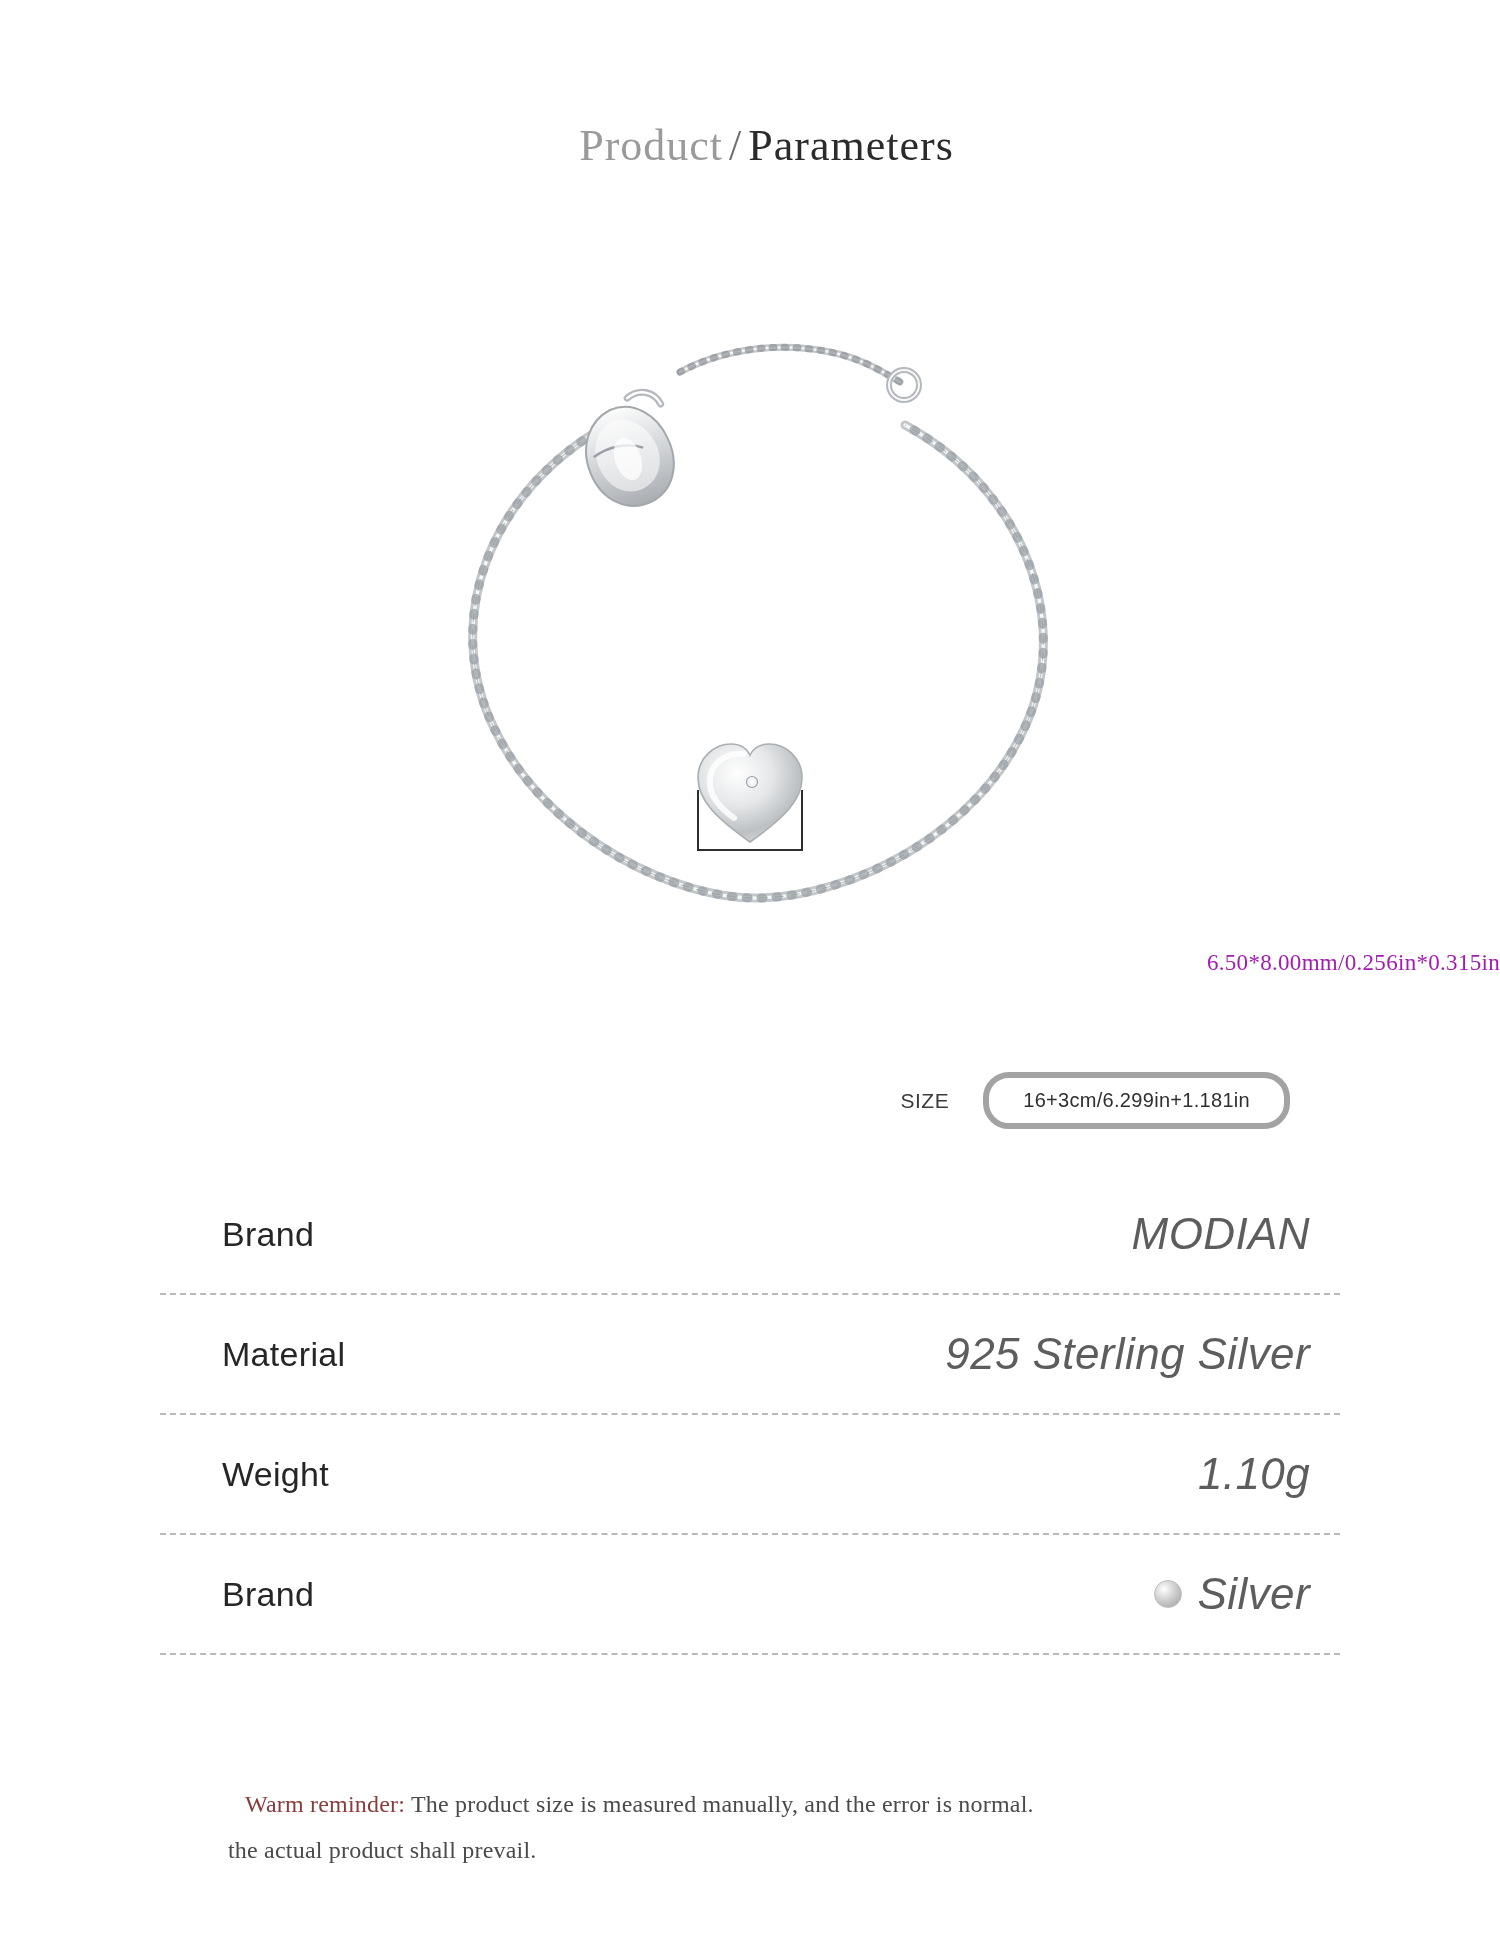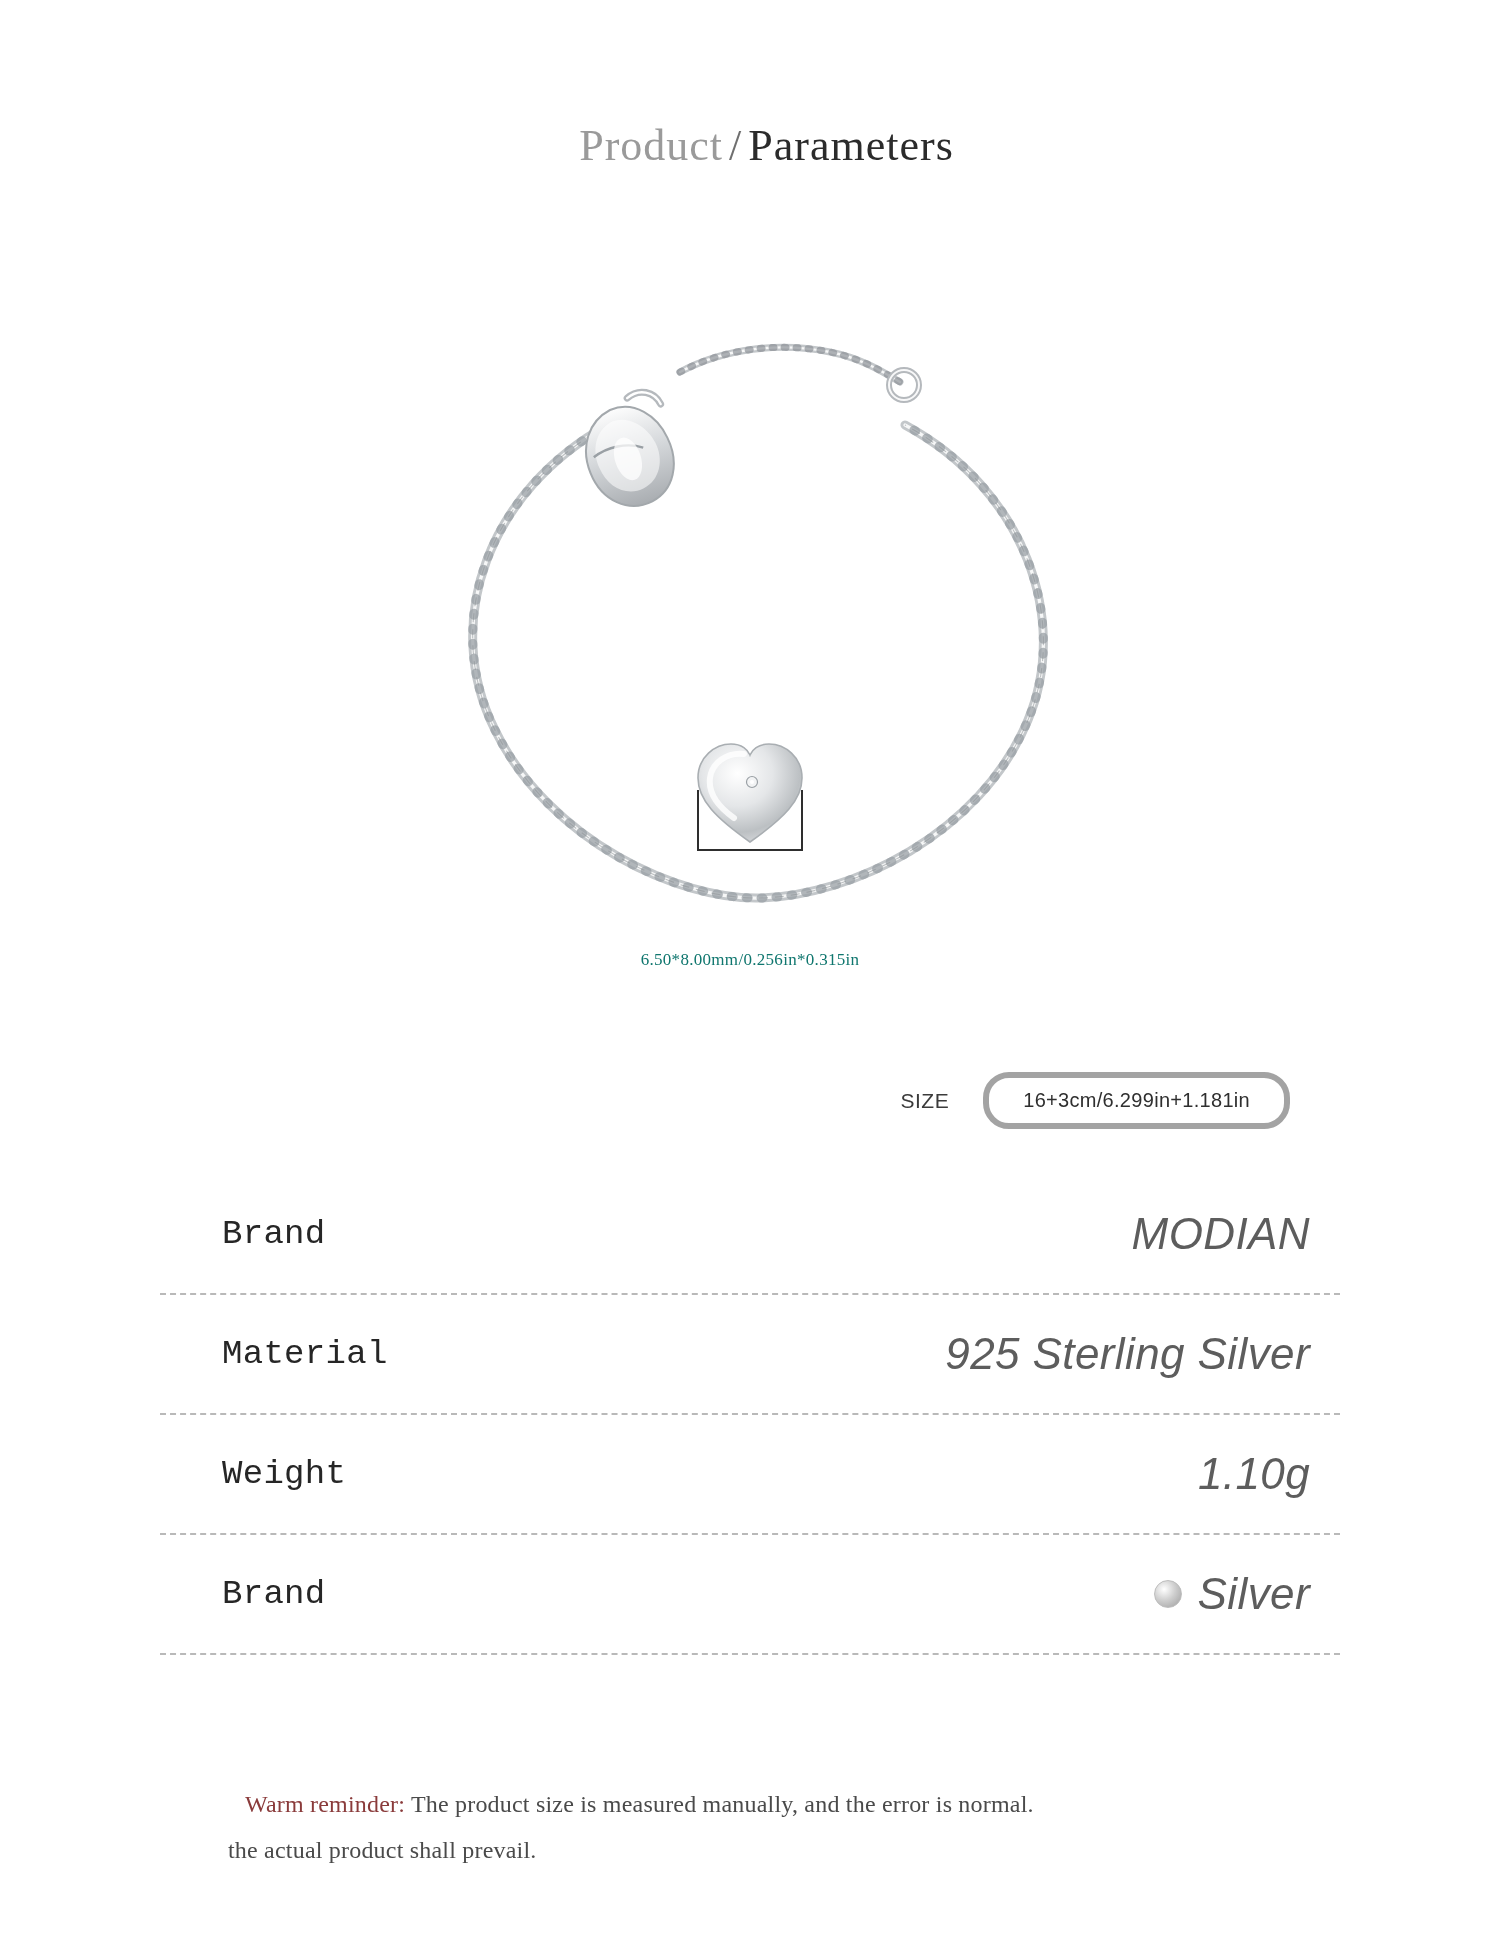--- a/index.html
+++ b/index.html
@@ -43,24 +43,24 @@
     width: 740px;
     height: 620px;
   }
   .product-svg { display: block; }
 
   .dim-caption {
     position: absolute;
     top: 950px;
     left: 0;
     width: 1500px;
-    text-align: center;
-    font-family: "Liberation Serif", serif;
-    font-size: 17px;
-    color: #0f766e;
+    text-align: right;
+    font-family: "Liberation Serif", serif;
+    font-size: 23px;
+    color: #a21caf;
     letter-spacing: 0.3px;
   }
 
   
   .size-row {
     position: absolute;
     top: 1072px;
     left: 0;
     width: 1290px;
     display: flex;
@@ -95,21 +95,21 @@
   .spec-row {
     height: 120px;
     display: flex;
     align-items: center;
     justify-content: space-between;
     border-bottom: 2px dashed #b9b9b9;
     padding: 0 30px 0 62px;
     box-sizing: border-box;
   }
   .spec-key {
-    font-family: Liberation Mono, monospace;
+    font-family: Liberation Sans, sans-serif;
     font-size: 34px;
     color: #262626;
     letter-spacing: 0.3px;
   }
   .spec-val {
     font-family: "Liberation Sans", sans-serif;
     font-style: italic;
     font-size: 44px;
     color: #5d5d5d;
     letter-spacing: 0.4px;

